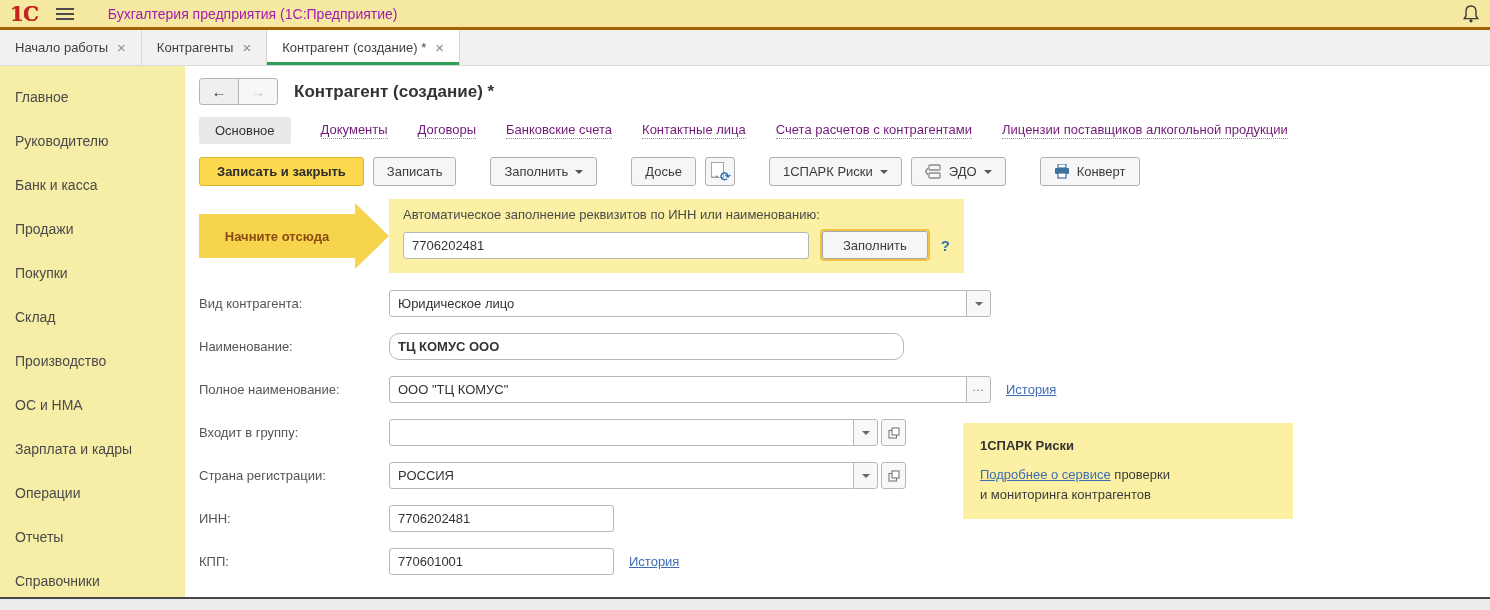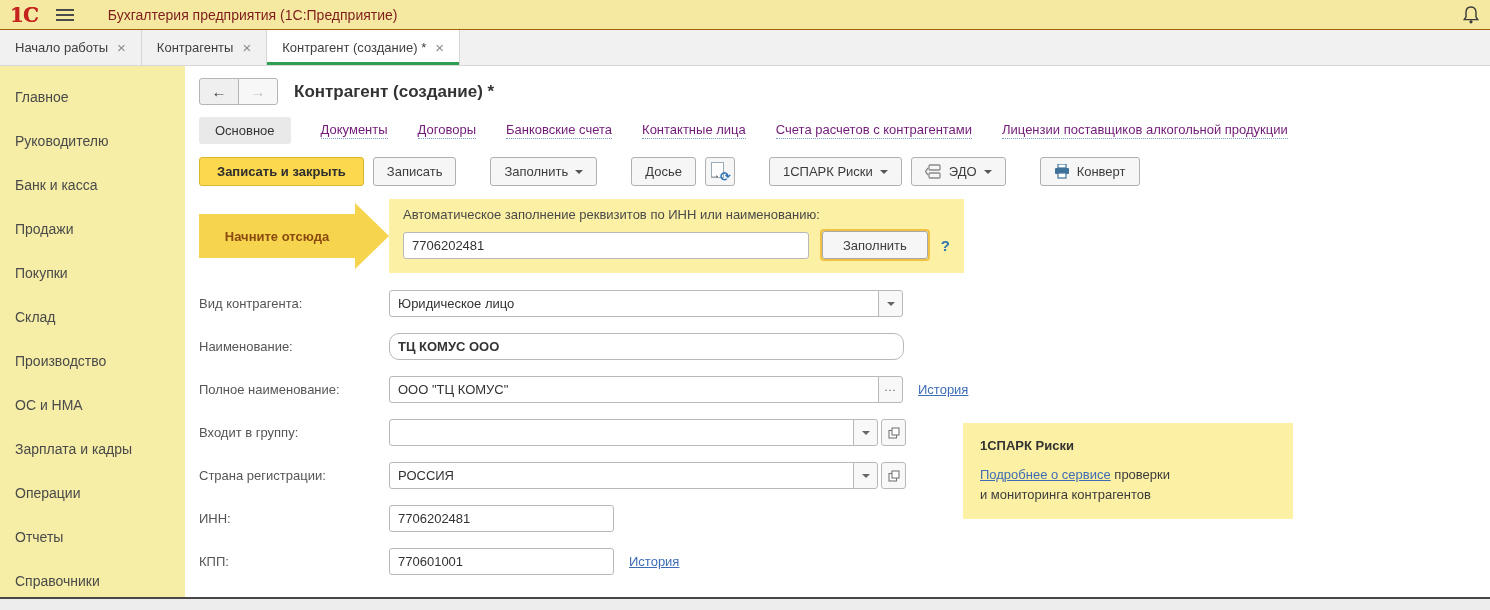--- a/index.html
+++ b/index.html
@@ -1,26 +1,26 @@
 <!DOCTYPE html>
 <html><head>
 <meta charset="utf-8">
 <style>
   * { margin:0; padding:0; box-sizing:border-box; }
   html,body { font-family:"Liberation Sans","DejaVu Sans",sans-serif; background:#fff; }
   #app { position:relative; width:1490px; height:610px; background:#fff; overflow:hidden; }
 
   
-  .titlebar { height:30px; background:#f5e9a1; border-bottom:1px solid #a16207;
+  .titlebar { height:30px; background:#f5e9a1; border-bottom:3px solid #a16207;
     display:flex; align-items:center; padding:0 10px; }
   .logo-1c { font-family:"DejaVu Serif",serif; font-weight:bold; color:#c4231f; font-size:20px;
     letter-spacing:-1px; line-height:1; margin-right:18px; text-shadow:0 0 0 #c4231f; }
   .menu-icon { display:inline-flex; flex-direction:column; gap:3px; margin-right:34px; cursor:pointer; }
   .menu-icon i { display:block; width:18px; height:2px; background:#4a4a4a; }
-  .titlebar-title { font-size:14px; color:#7f1d1d; }
+  .titlebar-title { font-size:14px; color:#a21caf; }
   .bell { margin-left:auto; width:18px; height:20px; }
 
   
   .tabbar { height:36px; background:#f1f1f1; border-bottom:1px solid #d8d8d8; display:flex; }
   .tab { display:flex; align-items:center; gap:9px; padding:0 15px; font-size:13px; color:#3f3f3f;
     border-right:1px solid #d6d6d6; cursor:pointer; position:relative; }
   .tab .x { color:#8a8a8a; font-size:15px; line-height:1; }
   .tab.active { background:#fff; }
   .tab.active::after { content:""; position:absolute; left:0; right:0; bottom:0; height:3px; background:#2f9e54; }
   .home-icon { width:15px; height:14px; }
@@ -87,21 +87,21 @@
   .flabel { width:190px; flex:none; font-size:13px; color:#555; }
   .fgroup { display:flex; align-items:stretch; }
   .fgroup .tinput { border-radius:3px 0 0 3px; }
   .sqbtn { width:25px; border:1px solid #b8b8b8; margin-left:-1px; background:#f8f8f8;
     display:flex; align-items:center; justify-content:center; cursor:pointer; }
   .sqbtn.last { border-radius:0 3px 3px 0; }
   .sqbtn .dd { border-top-color:#666; }
   .openbtn { width:25px; height:27px; border:1px solid #b8b8b8; border-radius:3px; margin-left:3px;
     background:#f8f8f8; display:flex; align-items:center; justify-content:center; cursor:pointer; }
   .ellipsis { font-size:11px; color:#555; letter-spacing:1px; line-height:1; margin-top:-4px; }
-  .w490 { width:490px; } .w515 { width:515px; } .w465 { width:465px; } .w225 { width:225px; }
+  .w490 { width:578px; } .w515 { width:515px; } .w465 { width:465px; } .w225 { width:225px; }
   .hist { font-size:13px; color:#3e6db5; text-decoration:underline; margin-left:15px; cursor:pointer; }
 
   
   .spark-box { position:absolute; left:778px; top:357px; width:330px; background:#fbf0a4;
     padding:13px 17px 14px; font-size:13px; color:#3c3c3c; line-height:20px; }
   .spark-title { font-weight:bold; font-size:13px; color:#333; margin-bottom:9px; }
   .spark-link { color:#3e6db5; text-decoration:underline; cursor:pointer; }
 
   
   .bottom-strip { position:absolute; left:0; bottom:0; width:100%; height:13px; background:#ededed;

